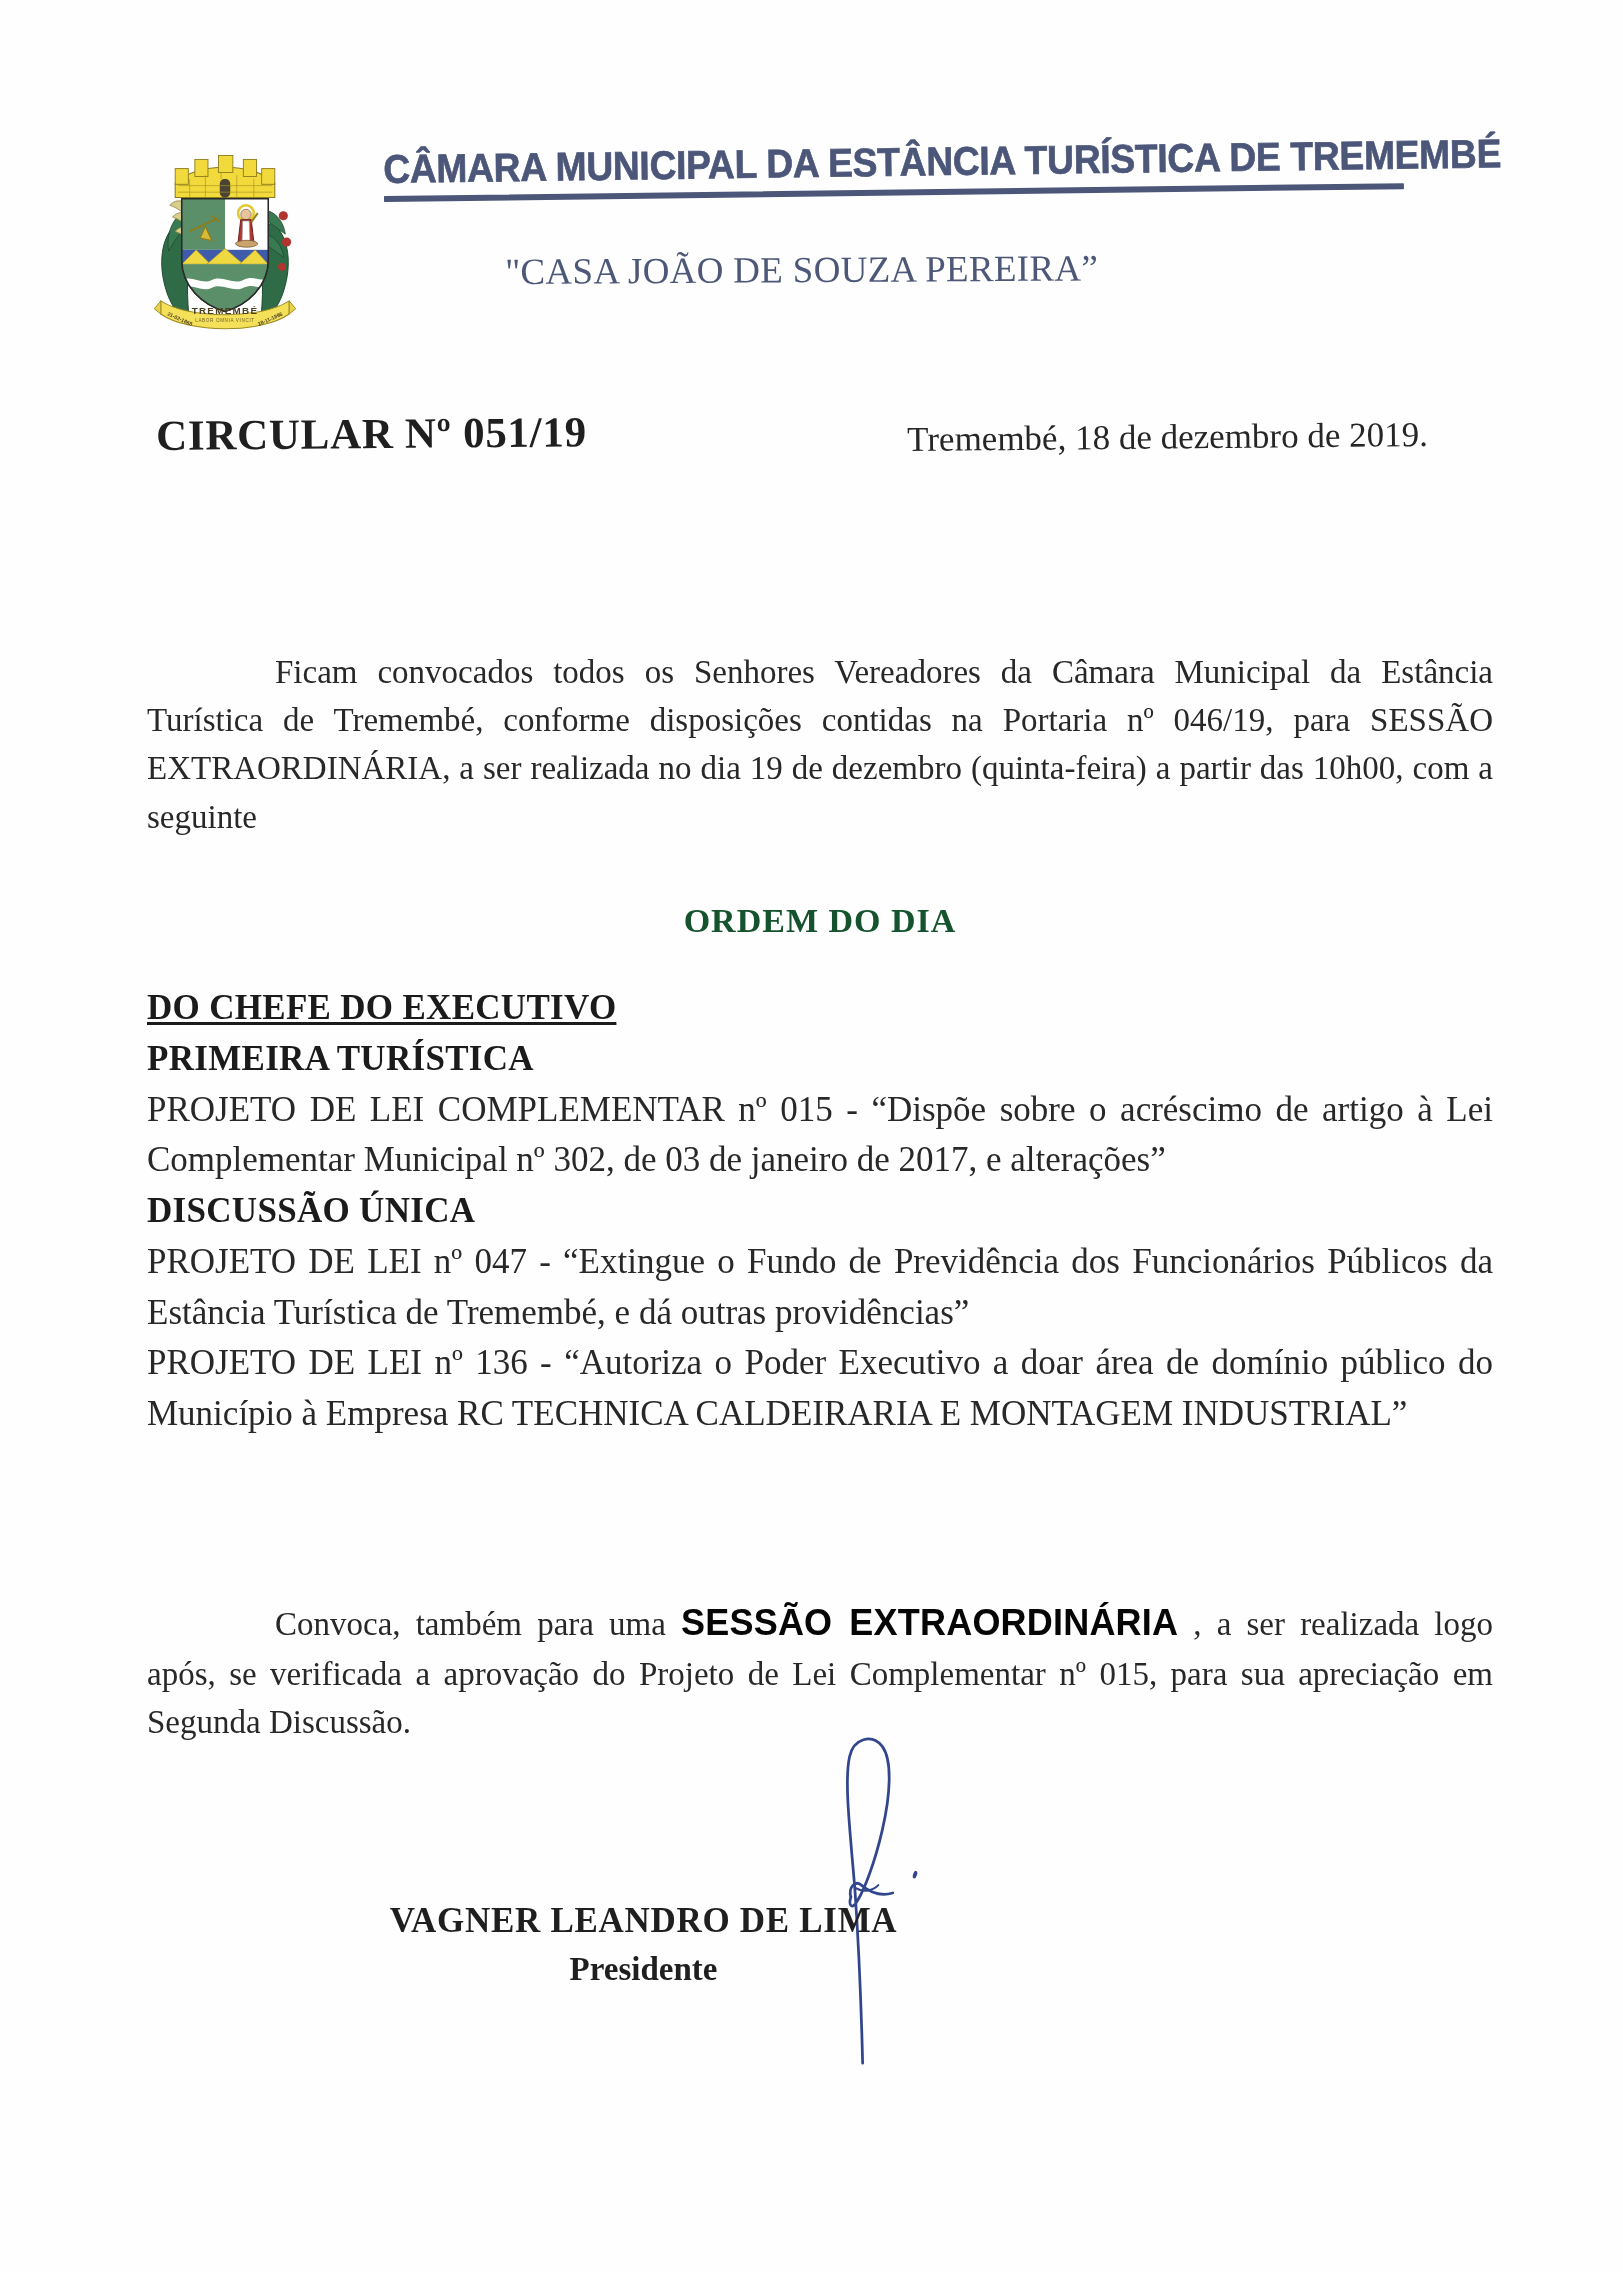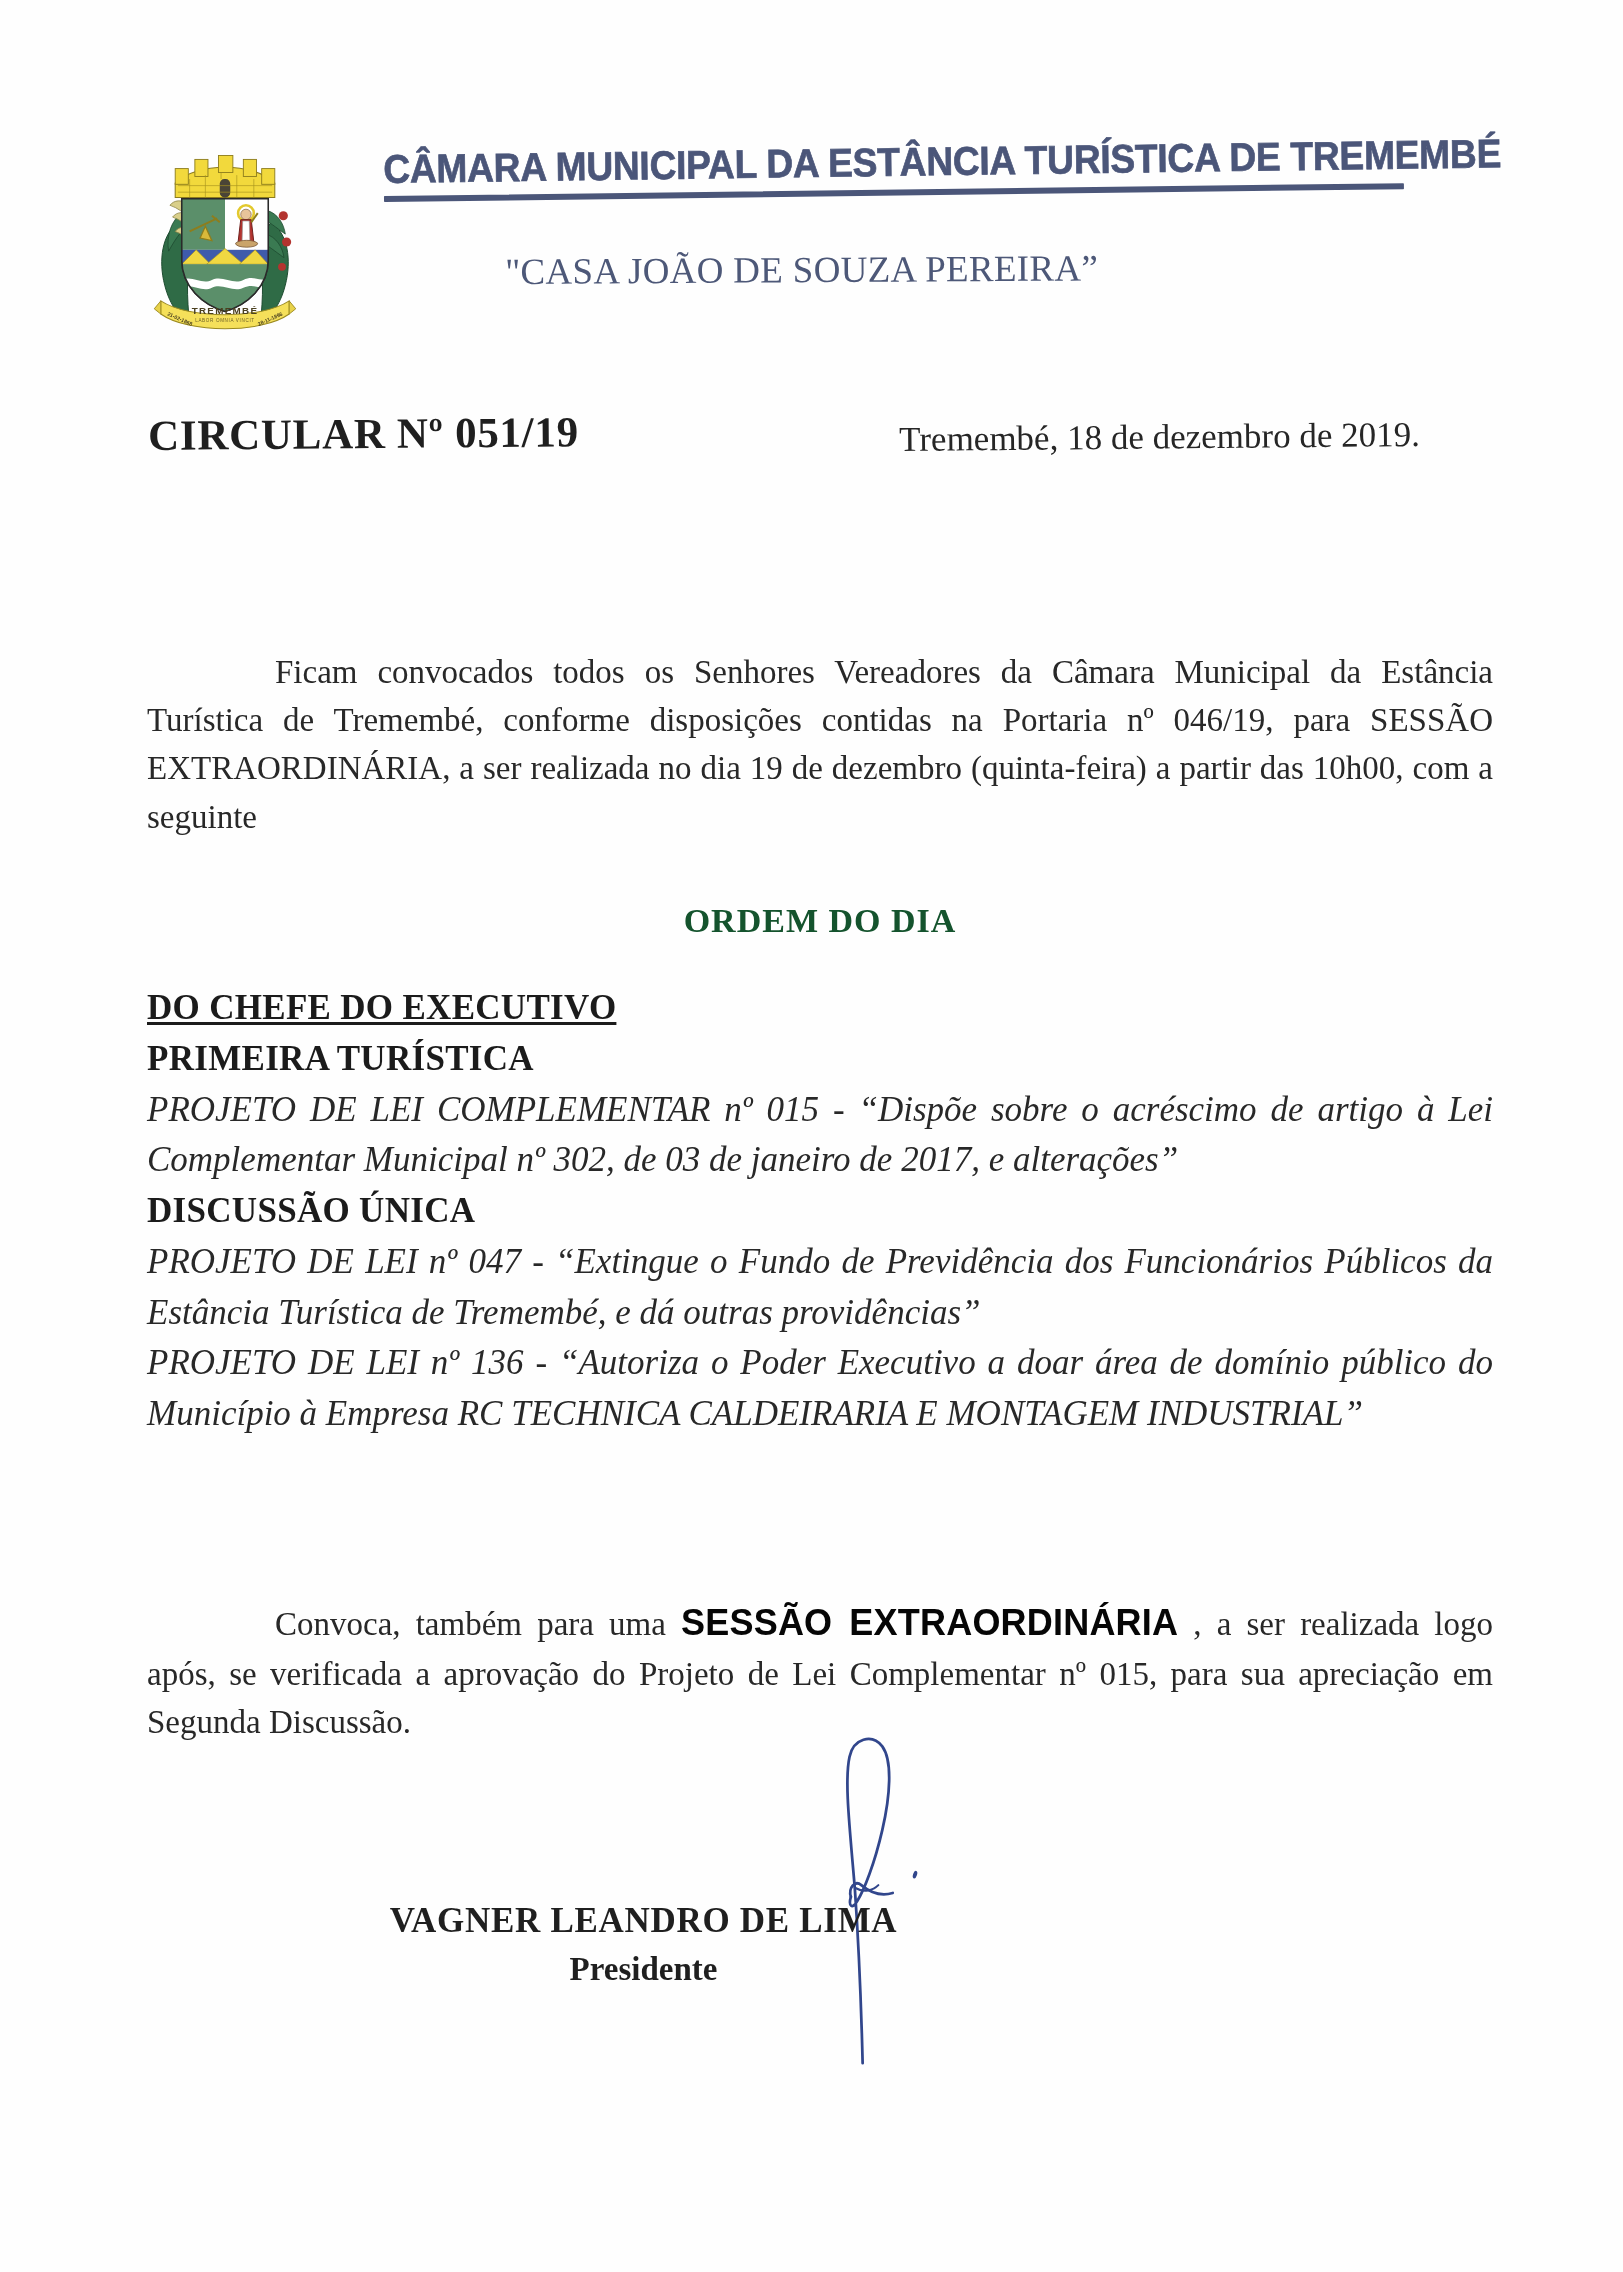--- a/index.html
+++ b/index.html
@@ -68,21 +68,21 @@
     color: #4d5878;
     letter-spacing: 0.3px;
     white-space: nowrap;
     transform: rotate(-0.35deg);
     transform-origin: left top;
   }
 
   
   .circular-row {
     position: absolute;
-    left: 148px;
+    left: 156px;
     top: 411px;
     width: 1348px;
     height: 59px;
   }
   .circular-no {
     position: absolute;
     left: 0;
     top: 0;
     font-family: "Liberation Serif", serif;
     font-weight: bold;
@@ -150,21 +150,20 @@
   }
   .agenda .sec-head.underlined {
     text-decoration: underline;
     text-decoration-thickness: 2.6px;
     text-underline-offset: 2.6px;
   }
   .agenda .item {
     display: block;
     text-align: justify;
     text-align-last: left;
-    font-style: italic;
   }
   .para-close {
     top: 1597px;
     text-align: justify;
     text-indent: 128px;
   }
   .strong-sans {
     font-family: "Liberation Sans Narrow", "Liberation Sans", sans-serif;
     font-weight: bold;
     font-size: 36px;

